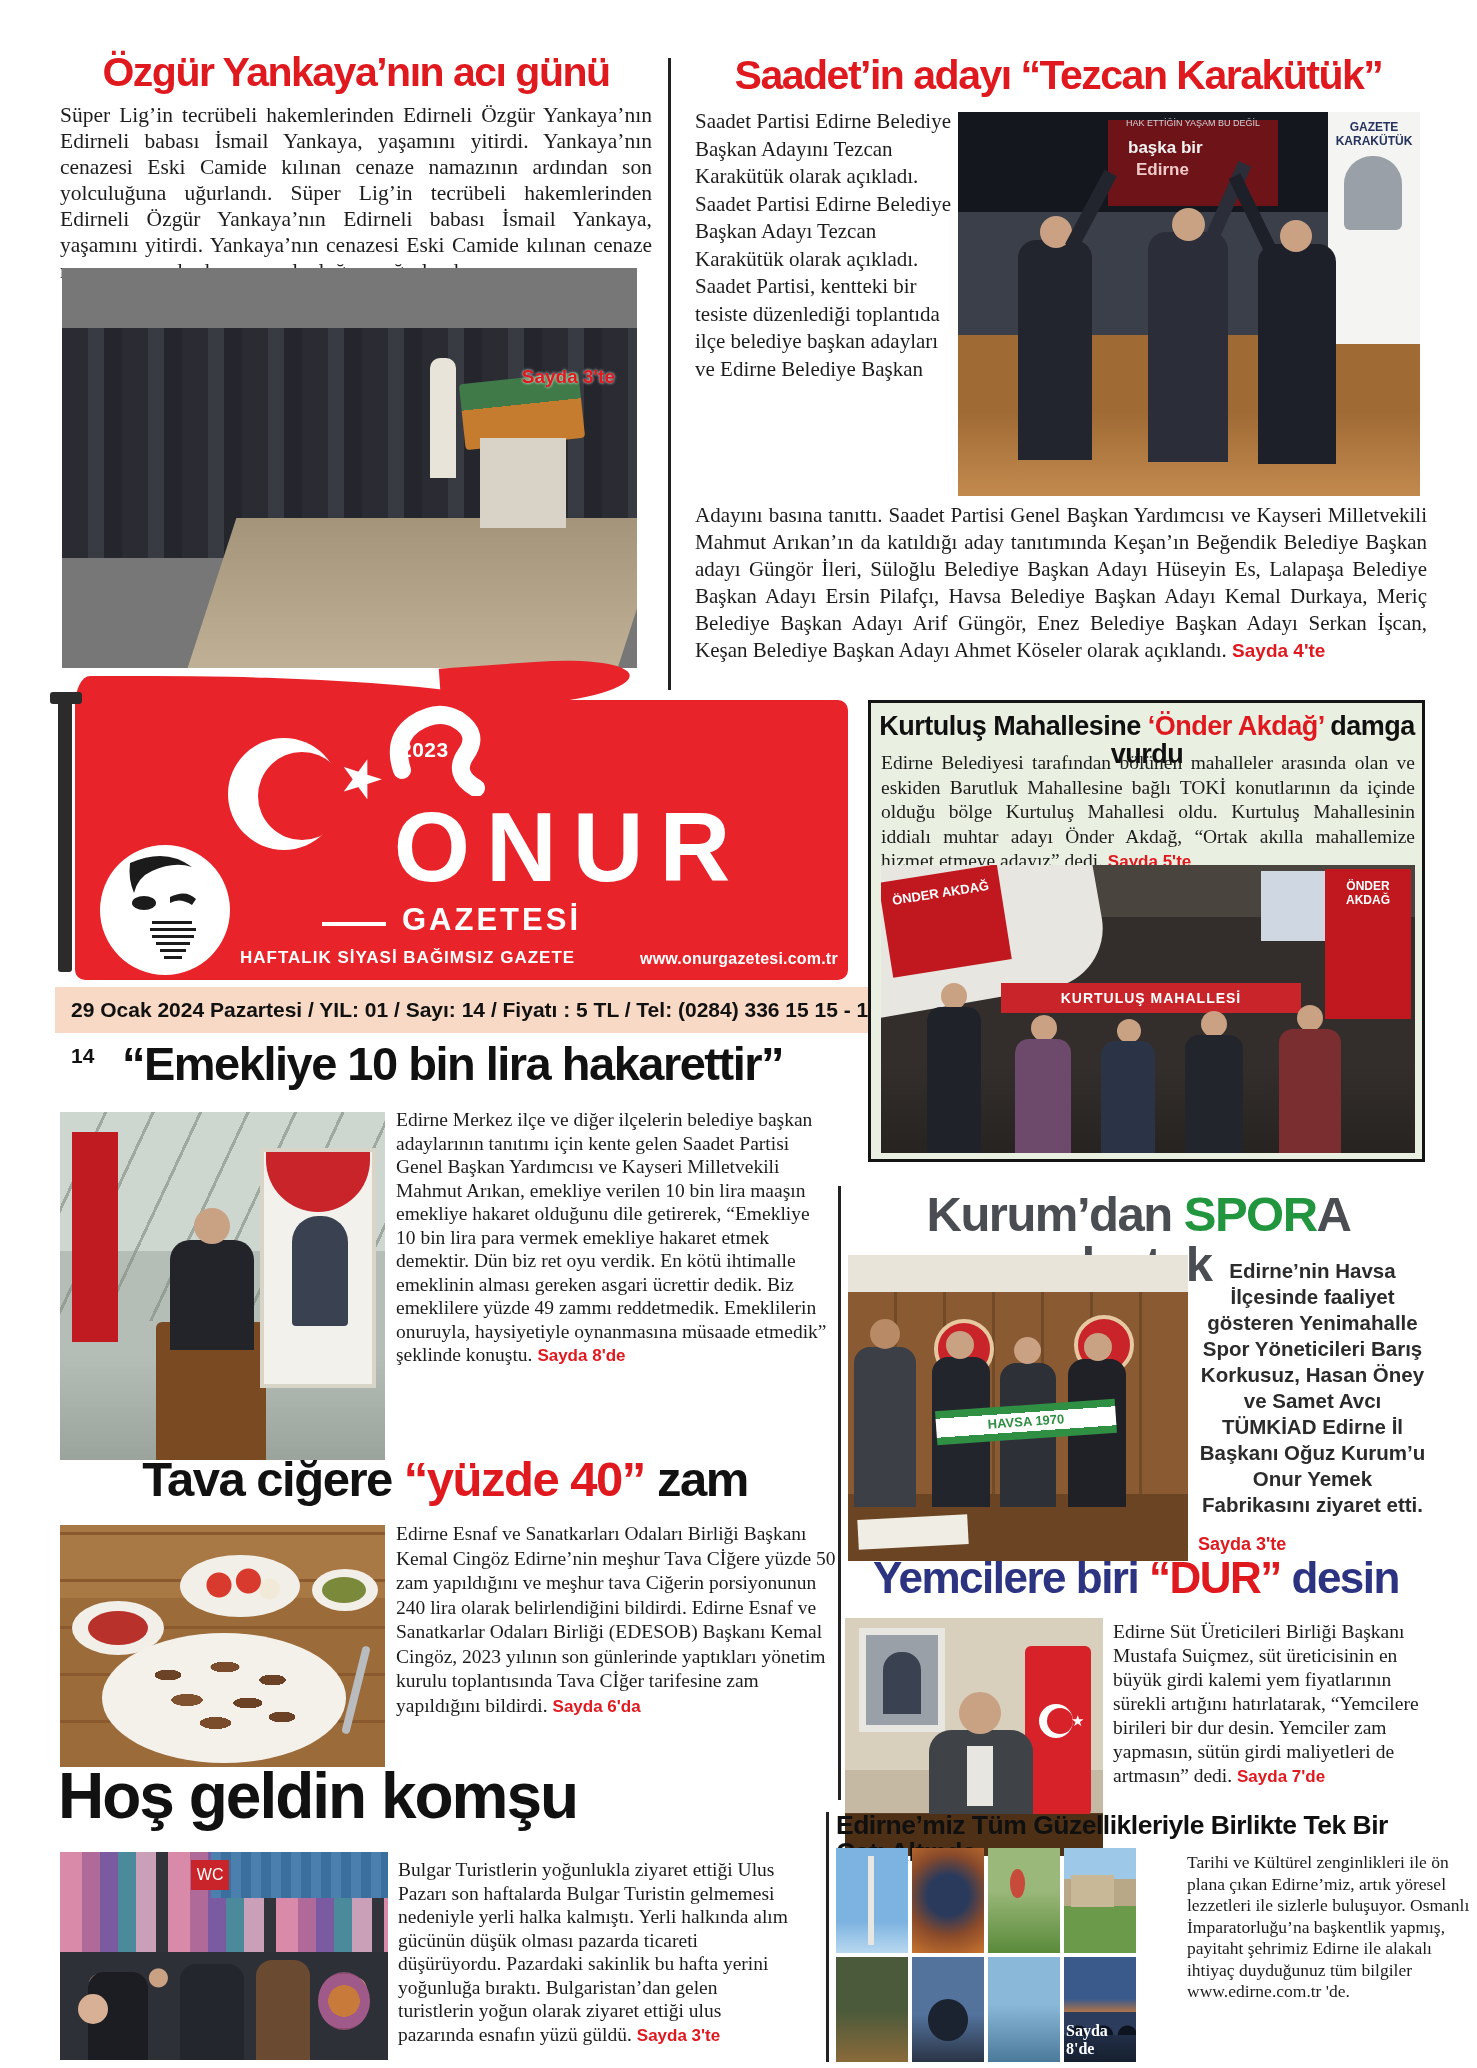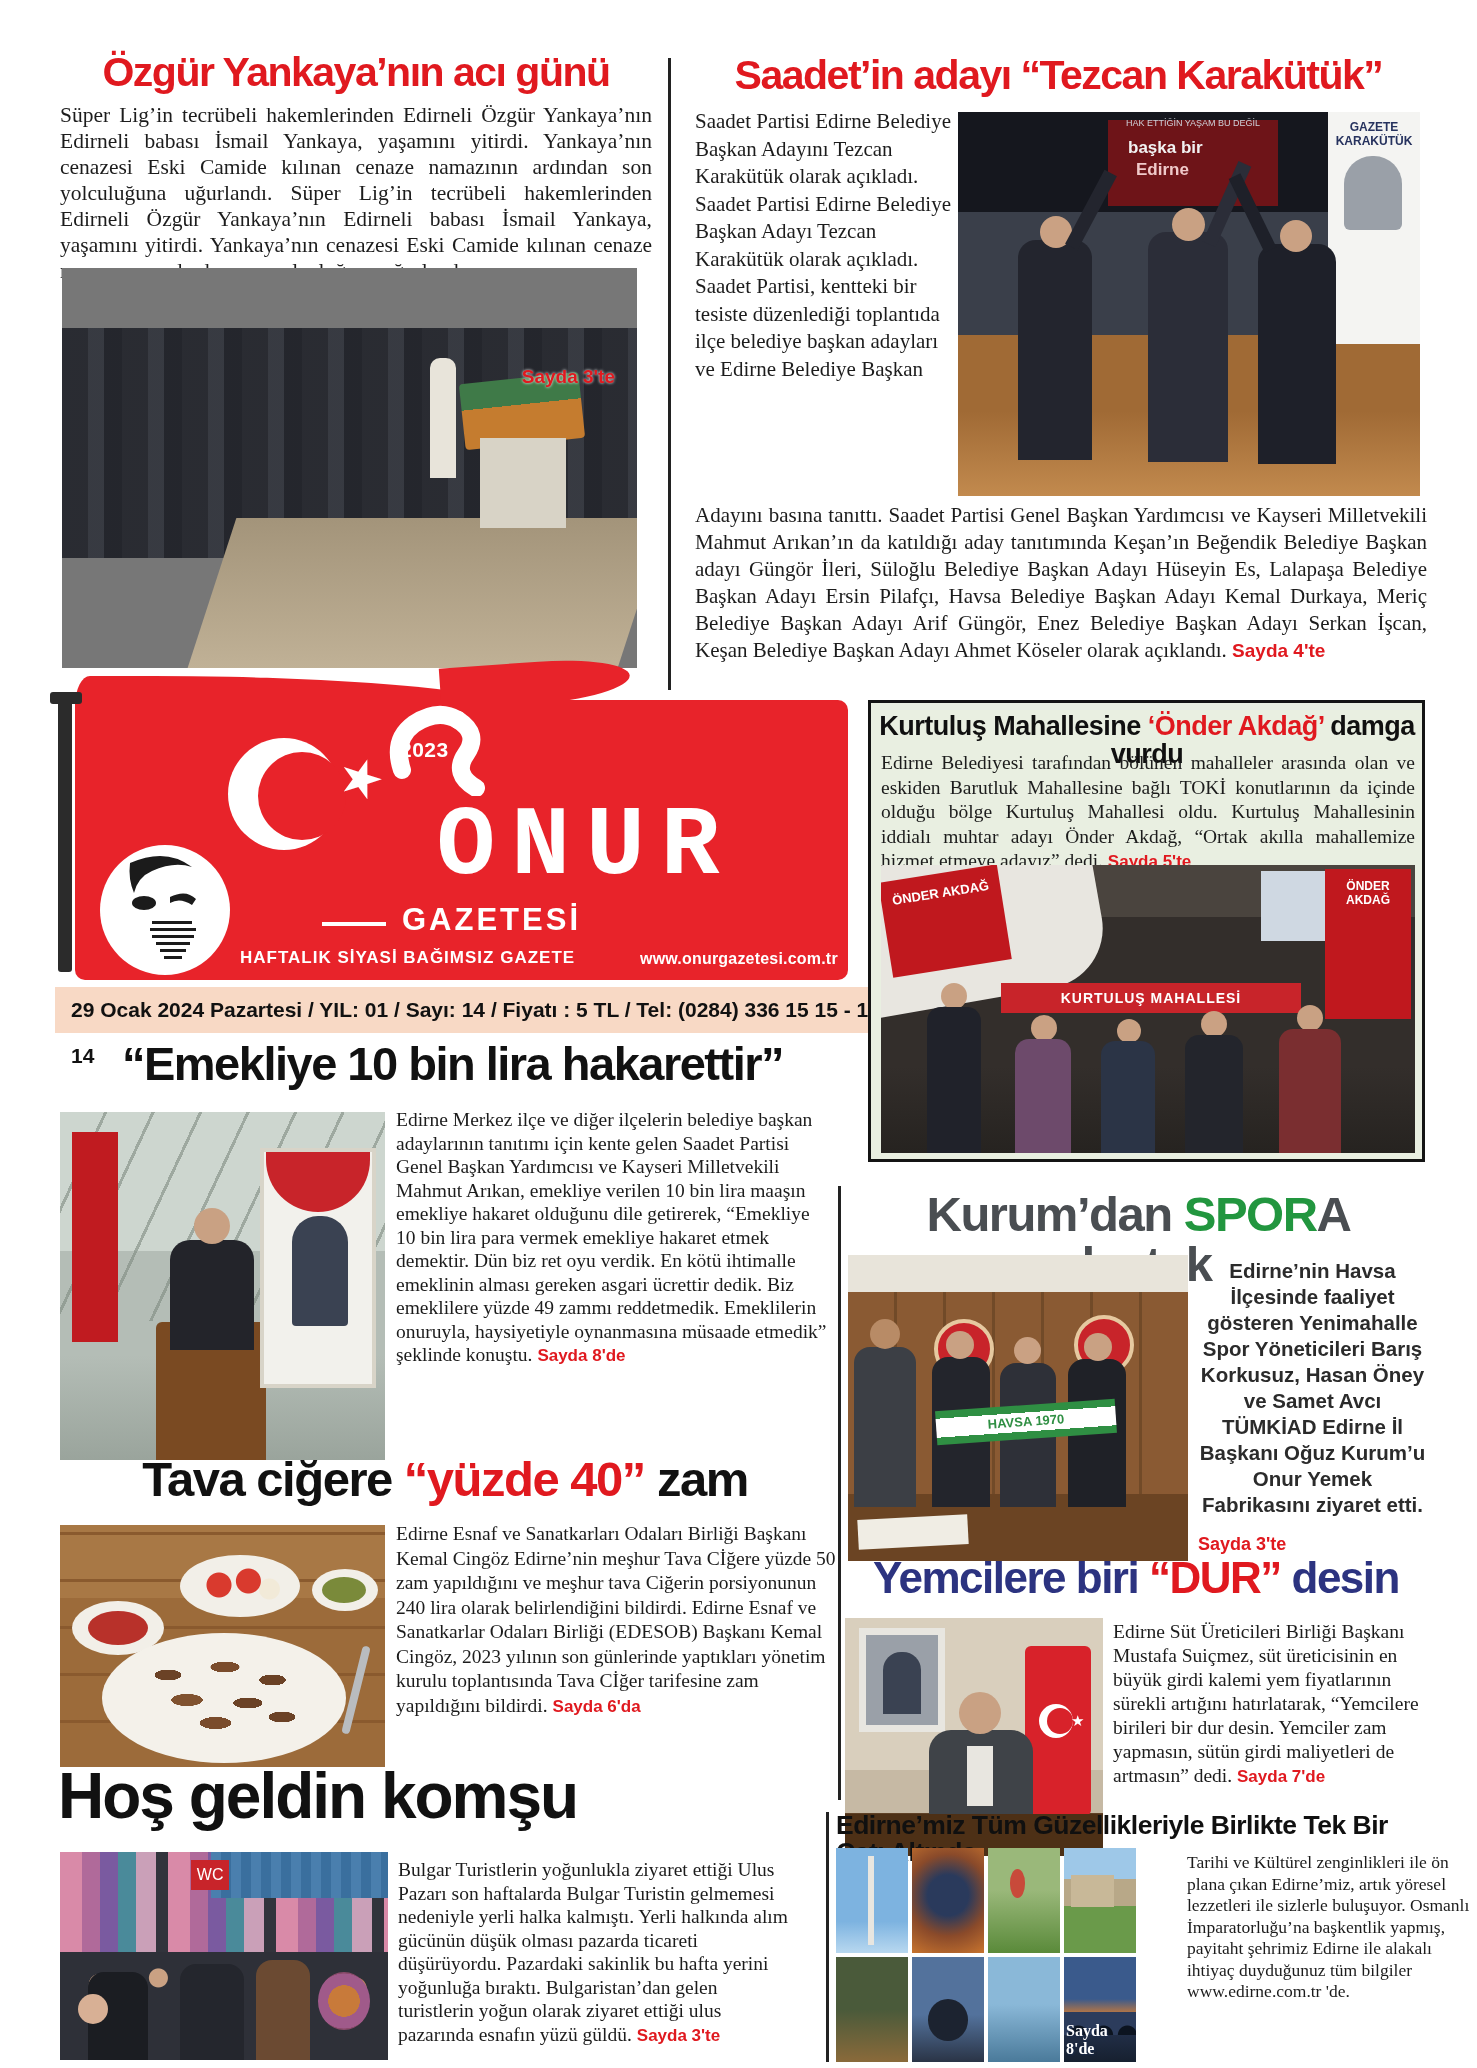--- a/index.html
+++ b/index.html
@@ -97,21 +97,21 @@
   </div>
 
   <div class="abs" style="left:388px;top:700px;width:104px;height:96px;">
     <svg width="104" height="96" viewBox="0 0 104 96">
       <path d="M14 70 Q4 40 26 24 Q50 8 70 20" stroke="#ffffff" stroke-width="18" fill="none" stroke-linecap="round"></path>
       <path d="M70 20 Q92 34 78 54 Q64 74 88 88" stroke="#ffffff" stroke-width="18" fill="none" stroke-linecap="round"></path>
     </svg>
     <div class="abs" style="left:12px;top:38px;color:#ffffff;font-weight:bold;font-size:21px;letter-spacing:.5px;">2023</div>
   </div>
 
-  <div class="abs onur" style="left:316px;top:798px;width:540px;text-align:center;font-size:98px;letter-spacing:16px;line-height:1;font-family:Liberation Mono, monospace;">ONUR</div>
+  <div class="abs onur" style="left:300px;top:798px;width:540px;text-align:center;font-size:98px;letter-spacing:16px;line-height:1;">ONUR</div>
   <div class="abs" style="left:322px;top:922px;width:64px;height:4px;background:#fff;"></div>
   <div class="abs onur" style="left:402px;top:902px;font-size:31px;letter-spacing:3px;">GAZETESİ</div>
   <div class="abs onur" style="left:240px;top:948px;font-size:17px;letter-spacing:1px;">HAFTALIK SİYASİ BAĞIMSIZ GAZETE</div>
   <div class="abs onur" style="left:640px;top:950px;font-size:16px;letter-spacing:.2px;">www.onurgazetesi.com.tr</div>
 
   <div class="abs" style="left:55px;top:987px;width:847px;height:46px;background:#f8d9c5;color:#111;font-weight:bold;font-size:21px;line-height:46px;padding-left:16px;box-sizing:border-box;">29  Ocak 2024 Pazartesi / YIL: 01 / Sayı: 14 / Fiyatı : 5 TL / Tel: (0284) 336 15 15 - 14 14</div>
 
   <div class="abs" style="left:868px;top:700px;width:557px;height:462px;border:3px solid #141414;background:#e9efe1;box-sizing:border-box;">
     <div class="abs hl" style="left:8px;top:10px;width:536px;font-size:27px;color:#101010;text-align:center;letter-spacing:-0.5px;">
       <span>Kurtuluş  Mahallesine </span><span class="red">‘Önder Akdağ’</span><span> damga vurdu</span>

